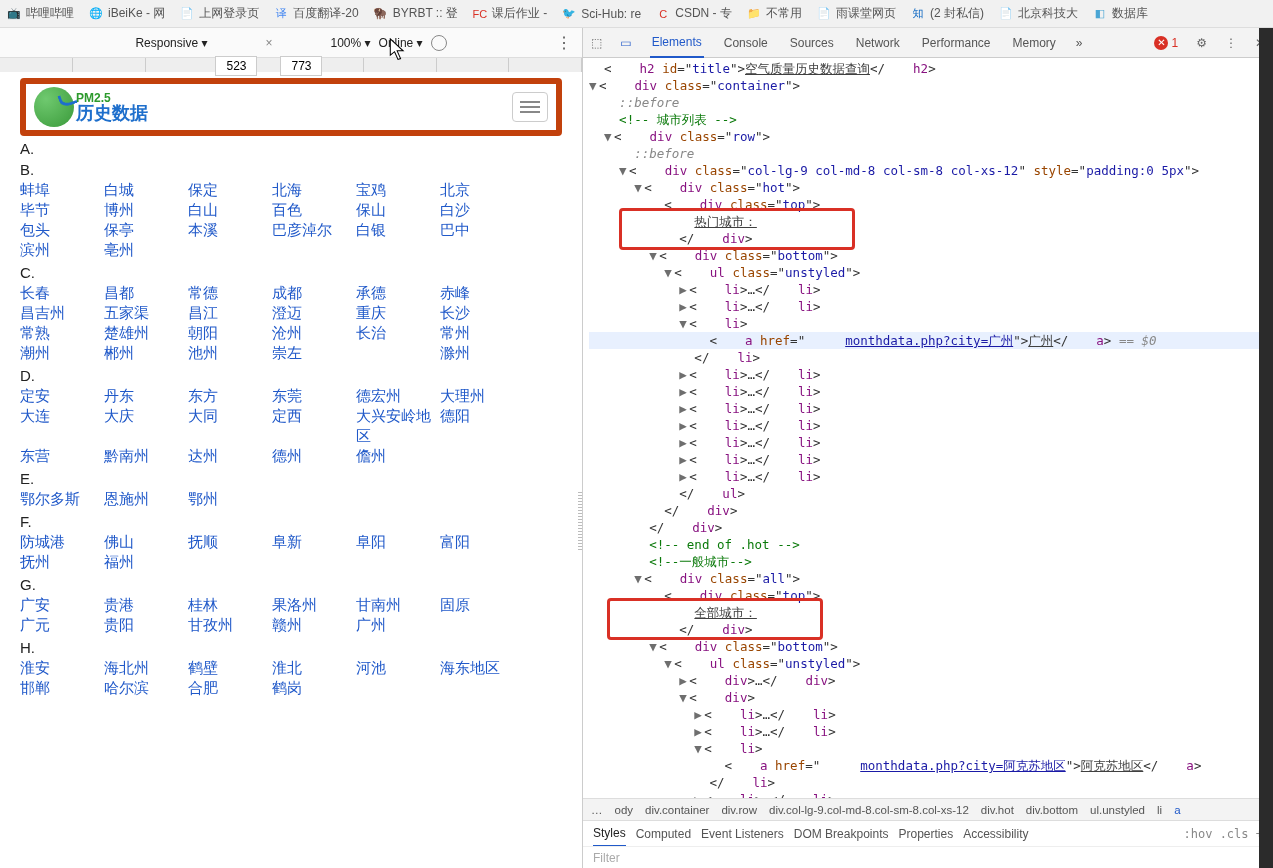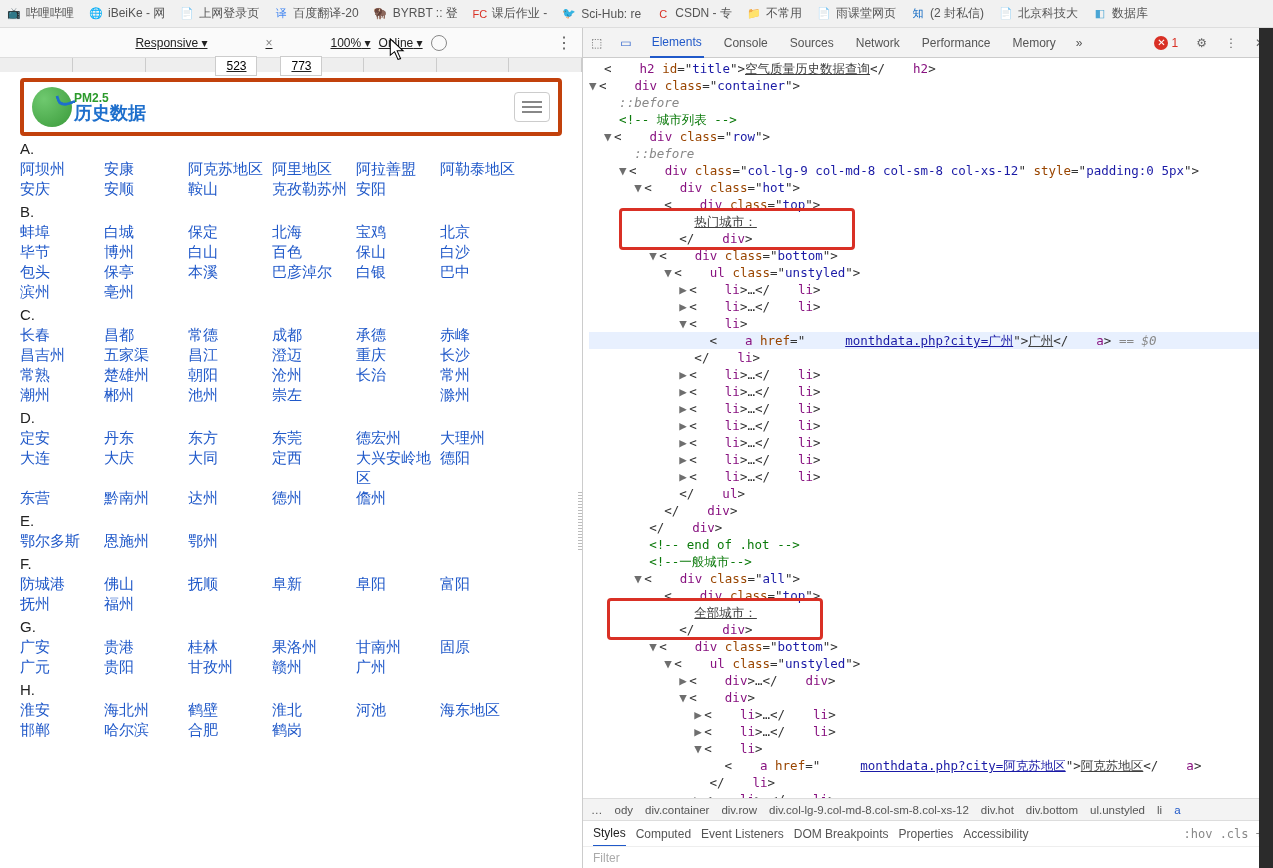--- a/index.html
+++ b/index.html
@@ -2,32 +2,32 @@
 <html><head>
 <meta charset="utf-8">
 <style>
 * { margin:0; padding:0; box-sizing:border-box; }
 body { font-family:"Microsoft YaHei",Arial,sans-serif; font-size:12px; color:#333; background:#fff; overflow:hidden; }
 .bookmarks { height:28px; background:#f1f1f1; border-bottom:1px solid #ddd; display:flex; align-items:center; padding:0 6px; gap:14px; font-size:12px; color:#555; white-space:nowrap; }
 .bookmarks .bm { display:flex; align-items:center; gap:4px; cursor:pointer; }
 .bookmarks .ico { width:16px; height:16px; display:inline-flex; align-items:center; justify-content:center; font-size:11px; }
 .main { display:flex; height:840px; }
 .left-pane { width:583px; border-right:1px solid #ccc; display:flex; flex-direction:column; position:relative; }
-.dev-toolbar { height:30px; background:#fafafa; border-bottom:1px solid #ddd; display:flex; align-items:center; justify-content:center; gap:8px; font-size:12px; color:#222; position:relative;text-decoration:underline; }
+.dev-toolbar { height:30px; background:#fafafa; border-bottom:1px solid #ddd; display:flex; align-items:center; justify-content:center; gap:8px; font-size:12px; color:#222; position:relative; }
 .dev-toolbar .device { cursor:pointer; }
 .dev-toolbar .dim { width:42px; border:1px solid #ccc; background:#fff; text-align:center; height:20px; font-size:12px;margin-top:47px; }
 .dev-toolbar .x { color:#888; }
 .dev-toolbar .zoom,.dev-toolbar .online { cursor:pointer; }
 .dev-toolbar .rotate { width:16px; height:16px; border:1.5px solid #888; border-radius:50%; cursor:pointer; }
 .dev-toolbar .kebab { font-size:16px; color:#555; cursor:pointer; position:absolute; right:10px; }
 .cursor { position:absolute; left:389px; top:10px; width:18px; height:24px; pointer-events:none; z-index:50; }
 .ruler { height:14px; background:#eee; display:flex; }
 .ruler div { flex:1; border-right:1px solid #ccc; }
 .preview { flex:1; overflow:hidden; padding:0 20px; position:relative; }
-.site-head { height:58px; display:flex; align-items:center; justify-content:space-between; border:4px solid #c2410c; border-radius:4px; margin:6px 0 2px 0; padding:0 8px; }
+.site-head { height:58px; display:flex; align-items:center; justify-content:space-between; border:6px solid #c2410c; border-radius:4px; margin:6px 0 2px 0; padding:0 8px; }
 .logo { display:flex; align-items:center; gap:2px; }
 .logo-img { width:40px; height:40px; border-radius:50%; background:radial-gradient(circle at 30% 30%,#6fc96f,#3a9a3a); position:relative; }
 .logo-img::after { content:""; position:absolute; width:14px; height:10px; border:3px solid #1e6fcc; border-top:none; border-right:none; border-radius:0 0 0 60%; right:-2px; top:6px; transform:rotate(-20deg); }
 .logo-txt { color:#1e6fcc; font-weight:bold; font-size:18px; line-height:1; }
 .logo-txt .sm { font-size:12px; color:#2c9a2c; display:block; }
 .burger { width:36px; height:30px; border:1px solid #ccc; border-radius:4px; display:flex; flex-direction:column; align-items:center; justify-content:center; gap:3px; cursor:pointer; }
 .burger span { width:20px; height:2px; background:#888; }
 .city-list { font-size:15px; }
 .letter { font-weight:normal; color:#222; margin:4px 0 2px 0; }
 .row { display:flex; flex-wrap:wrap; }
@@ -118,33 +118,20 @@
           <div class="logo-txt"><span class="sm">PM2.5</span><span>历史数据</span></div>
         </div>
         <div class="burger">
             <span></span>
             <span></span>
             <span></span>
           </div>
       </div>
       <div class="city-list" id="citylist">
           <div class="letter">A.</div>
-          <div class="row">
-            <span class="city">阿坝州</span>
-            <span class="city">安康</span>
-            <span class="city">阿克苏地区</span>
-            <span class="city">阿里地区</span>
-            <span class="city">阿拉善盟</span>
-            <span class="city">阿勒泰地区</span>
-            <span class="city">安庆</span>
-            <span class="city">安顺</span>
-            <span class="city">鞍山</span>
-            <span class="city">克孜勒苏州</span>
-            <span class="city">安阳</span>
-          </div>
           <div class="letter">B.</div>
           <div class="row">
             <span class="city">蚌埠</span>
             <span class="city">白城</span>
             <span class="city">保定</span>
             <span class="city">北海</span>
             <span class="city">宝鸡</span>
             <span class="city">北京</span>
             <span class="city">毕节</span>
             <span class="city">博州</span>

